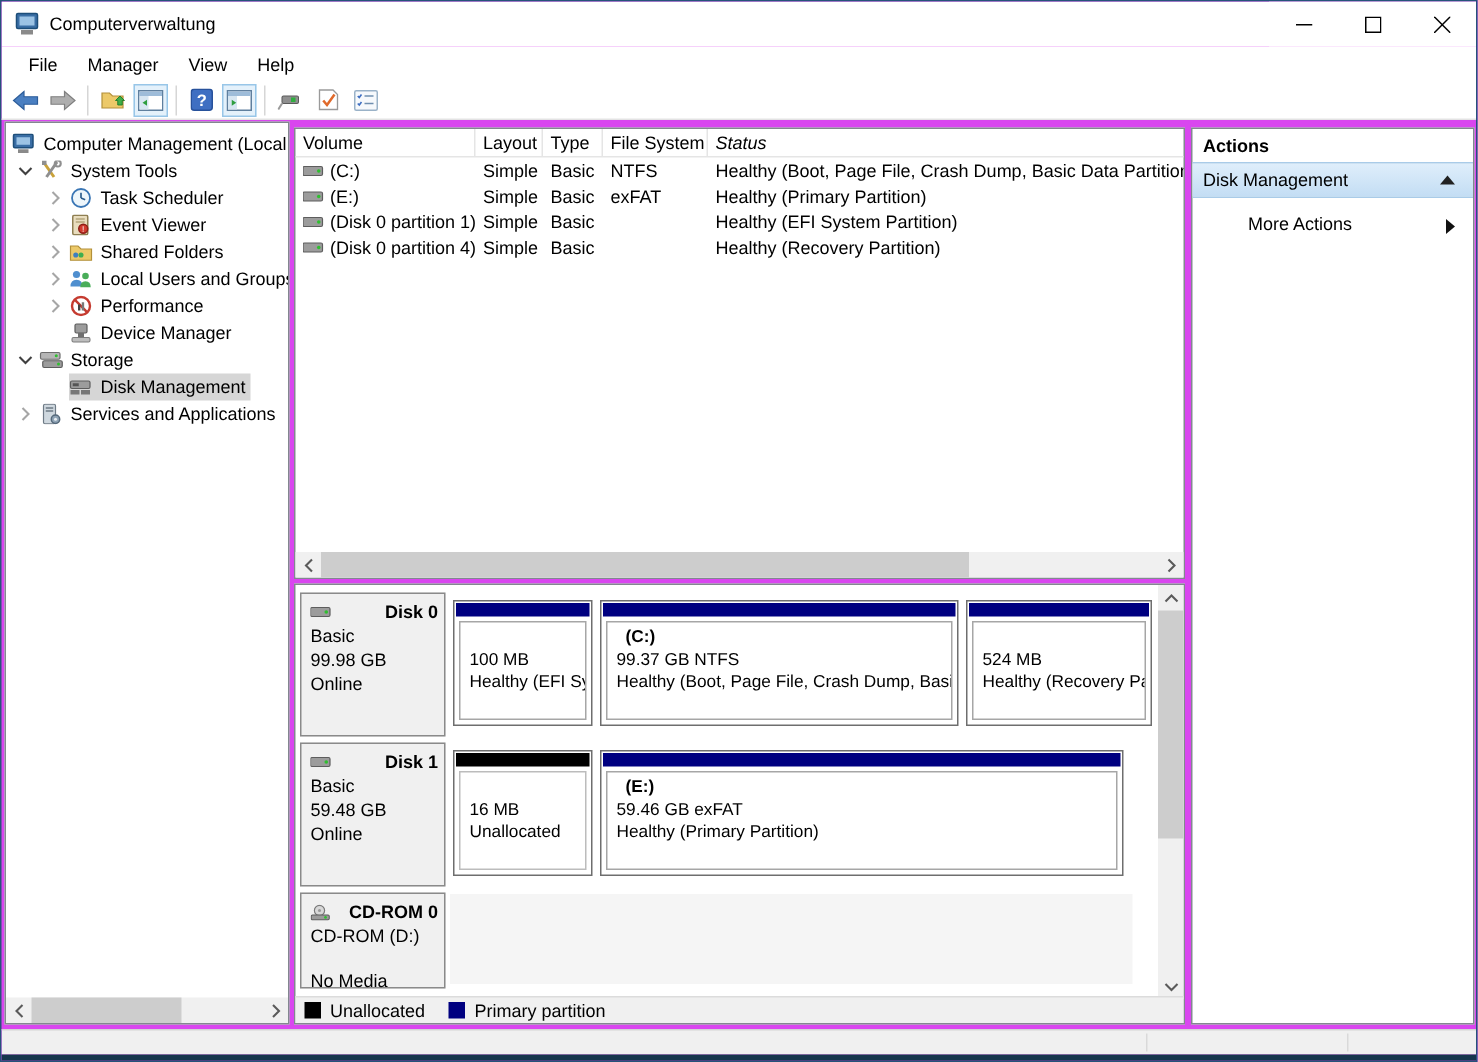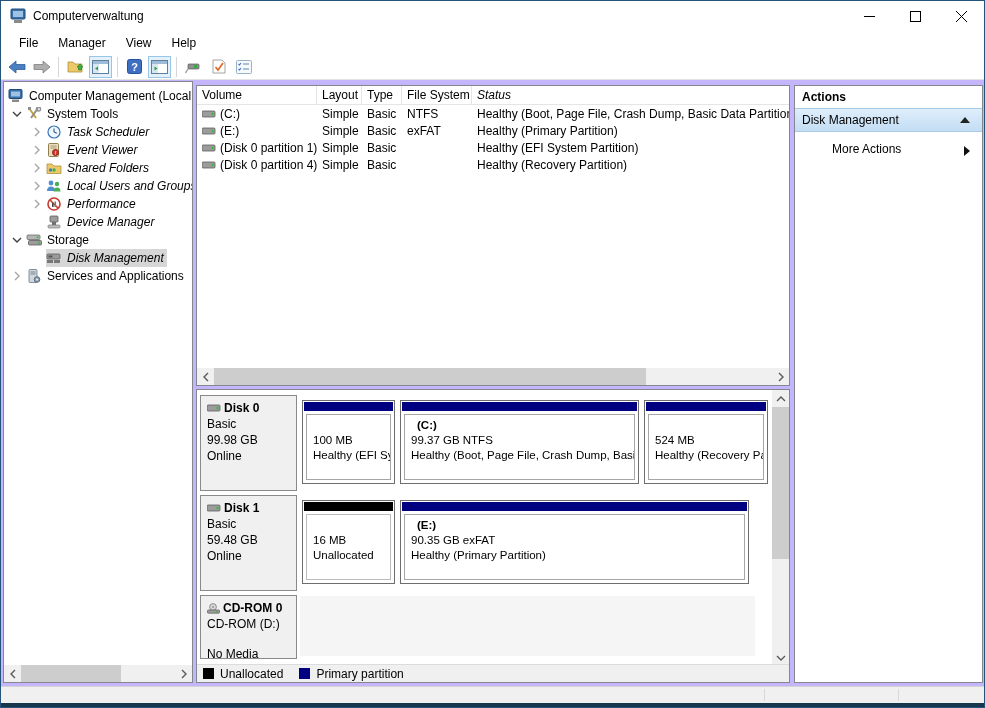--- a/index.html
+++ b/index.html
@@ -1,18 +1,18 @@
 <!DOCTYPE html>
 <html><head>
 <meta charset="utf-8">
 <style>
   * { box-sizing: border-box; margin: 0; padding: 0; }
   html,body { width: 985px; height: 708px; }
   body { font-family: "Liberation Sans", sans-serif; font-size: 12px; color: #000; background: #fff; }
-  .window { position: relative; width: 985px; height: 708px; border: 1px solid #26537a; background: #c4b5fd; overflow: hidden; }
+  .window { position: relative; width: 985px; height: 708px; border: 1px solid #26537a; background: #d946ef; overflow: hidden; }
 
   
   .titlebar { position: absolute; left: 0; top: 0; width: 100%; height: 30px; background: #fff; display: flex; align-items: center; }
   .titlebar .app-icon { margin-left: 8px; width: 18px; height: 16px; }
   .titlebar .title { margin-left: 6px; font-size: 12px; }
   .win-controls { position: absolute; right: 0; top: 0; height: 30px; display: flex; }
   .win-btn { width: 46px; height: 30px; display: flex; align-items: center; justify-content: center; background: #fff; }
   .win-btn svg { display: block; }
 
   
@@ -30,21 +30,21 @@
   .tree-pane   { left: 2px;   top: 80px; width: 190px; height: 602px; overflow: hidden; }
   .list-pane   { left: 195px; top: 84px; width: 594px; height: 301px; }
   .graph-pane  { left: 195px; top: 388px; width: 594px; height: 294px; }
   .action-pane { left: 793px; top: 84px; width: 189px; height: 598px; }
 
   
   .titem { height: 18px; display: flex; white-space: nowrap; }
   .titem .chev { width: 18px; height: 18px; flex: 0 0 18px; display: flex; align-items: center; justify-content: center; }
   .titem.lvl0 { padding-left: 4px; }
   .titem.lvl1 { padding-left: 4px; }
-  .titem.lvl2 { padding-left: 24px; font-style: italic; }
+  .titem.lvl2 { padding-left: 24px; }
   .row-core { display: flex; align-items: center; height: 18px; padding: 0 3px 0 0; }
   .titem.selected .row-core { background: #d6d6d6; }
   .ticon { width: 16px; height: 14px; margin-right: 5px; flex: 0 0 16px; }
   .tree-body { padding-top: 5px; }
   .tlabel { font-size: 12px; }
 
   
   .hscroll { position: absolute; left: 0; bottom: 0; height: 17px; background: #f0f0f0; width: 100%; }
   .hscroll .arr { position: absolute; top: 0; width: 17px; height: 17px; display: flex; align-items: center; justify-content: center; }
   .hscroll .arr.left { left: 0; } .hscroll .arr.right { right: 0; }
@@ -58,21 +58,21 @@
   .lv-h { padding: 2px 0 0 5px; border-right: 1px solid #e5e5e5; font-size: 12px; overflow: hidden; white-space: nowrap; }
   .lv-row { display: flex; height: 17px; align-items: center; white-space: nowrap; }
   .lv-c { padding-left: 5px; overflow: hidden; flex-shrink: 0; }
   .c-vol { width: 120px; } .c-lay { width: 45px; } .c-typ { width: 40px; } .c-fs { width: 70px; } .c-st { flex: 1; }
   .vol-ico { display: inline-block; vertical-align: -1px; margin-right: 4px; }
 
   
   .disk-row { position: absolute; left: 0; width: 570px; height: 100px; }
   .disk-label { position: absolute; left: 3px; top: 3px; width: 97px; height: 96px; background: #f0f0f0; border: 1px solid #8a8a8a; padding: 4px 4px 0 6px; }
   .disk-label .dl-name { font-weight: bold; display: flex; align-items: center; gap: 3px; }
-  .disk-label div { line-height: 16px; }
+  .disk-label div { line-height: 16px; justify-content: space-between; }
   .part { position: absolute; top: 8px; height: 84px; border: 1px solid #6e6e6e; background: #fff; }
   .part .bar { height: 9px; margin: 1px; }
   .part .inner { position: absolute; left: 3px; right: 3px; top: 13px; bottom: 3px; border: 1px solid #a6a6a6; padding: 3px 2px 0 6px; overflow: hidden; white-space: nowrap; font-size: 11.5px; }
   .part .inner .pt { font-weight: bold; }
   .part .inner div { line-height: 15px; }
   .cd-row { position: absolute; left: 0; width: 570px; height: 68px; }
   .cd-area { position: absolute; left: 103px; top: 4px; right: 12px; height: 60px; background: #f5f5f5; }
   .legend { position: absolute; left: 0; bottom: 0; width: 100%; height: 18px; background: #f0f0f0; display: flex; align-items: center; gap: 6px; padding-left: 6px; border-top: 1px solid #dcdcdc; }
   .legend .sq { width: 11px; height: 11px; display: inline-block; }
   .legend .ll { margin-right: 10px; }
@@ -518,21 +518,21 @@
         <div class="inner" style="border-color:#bcbcbc;">
           <div style="height:15px;"></div>
           <div>16 MB</div>
           <div>Unallocated</div>
         </div>
       </div>
       <div class="part" style="left:203px;width:349px;">
         <div class="bar" style="background-color: rgb(0, 0, 128);"></div>
         <div class="inner">
           <div class="pt" style="padding-left:6px;">(E:)</div>
-          <div>90.35 GB exFAT</div>
+          <div>59.46 GB exFAT</div>
           <div>Healthy (Primary Partition)</div>
         </div>
       </div>
     </div>
 
     <div class="cd-row" style="top:202px;">
       <div class="disk-label" style="height:64px;">
         <div class="dl-name">
             <svg width="13" height="11" viewBox="0 0 13 11">
               <circle cx="6" cy="4" r="3.4" fill="#d8d8d8" stroke="#7a7a7a" stroke-width="0.8"></circle>

